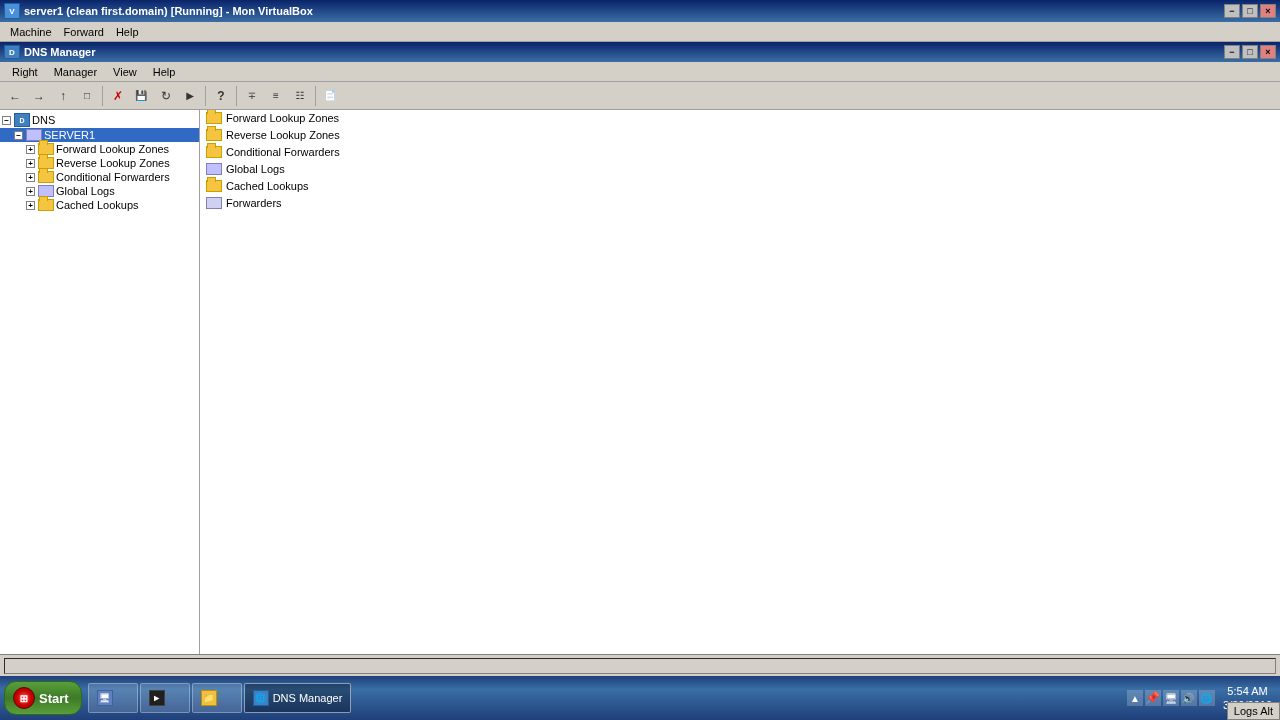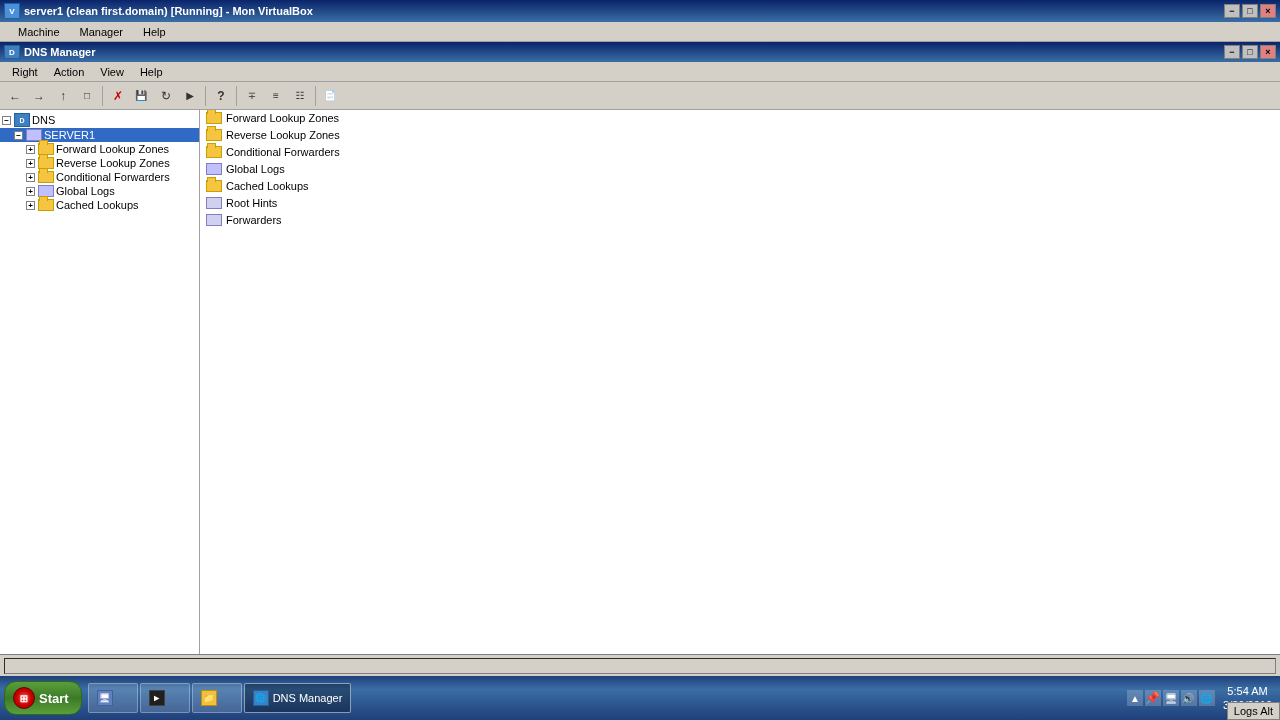--- a/index.html
+++ b/index.html
@@ -25,21 +25,21 @@
     
     #vbox-menubar {
       height: 20px;
       background: #d4d0c8;
       display: flex;
       align-items: center;
       padding: 0 4px;
       border-bottom: 1px solid #a0a0a0;
       font-size: 11px;
     }
-    #vbox-menubar .menu-item { padding: 2px 6px; cursor: pointer; margin-left: 8px; }
+    #vbox-menubar .menu-item { padding: 2px 6px; cursor: pointer; }
 
     
     #dns-window {
       position: absolute;
       top: 22px;
       left: 0;
       right: 0;
       bottom: 44px;
       background: #d4d0c8;
     }
@@ -325,39 +325,39 @@
   <span>server1 (clean first.domain) [Running] - Mon VirtualBox</span>
   <div style="margin-left:auto;display:flex;gap:2px;">
     <div class="win-btn">−</div>
     <div class="win-btn">□</div>
     <div class="win-btn" style="background:#e08080;">×</div>
   </div>
 </div>
 
 <div id="vbox-menubar">
   <span class="menu-item">Machine</span>
-  <span class="menu-item">Manager</span>
+  <span class="menu-item">Forward</span>
   <span class="menu-item">Help</span>
 </div>
 
 <div id="dns-window" style="position:absolute;top:42px;left:0;right:0;bottom:44px;background:#d4d0c8;">
 
   <div id="dns-titlebar">
     <div style="width:16px;height:14px;background:#4080c0;border:1px solid #2060a0;display:flex;align-items:center;justify-content:center;font-size:8px;color:white;font-weight:bold;margin-right:4px;">D</div>
     <span>DNS Manager</span>
     <div style="margin-left:auto;display:flex;gap:2px;">
       <div class="win-btn">−</div>
       <div class="win-btn">□</div>
       <div class="win-btn" style="background:#e08080;">×</div>
     </div>
   </div>
 
   <div id="dns-menubar">
     <span class="menu-item">Right</span>
-    <span class="menu-item">Action</span>
+    <span class="menu-item">Manager</span>
     <span class="menu-item">View</span>
     <span class="menu-item">Help</span>
   </div>
 
   <div id="toolbar">
     <div class="tb-btn">←</div>
     <div class="tb-btn">→</div>
     <div class="tb-btn">↑</div>
     <div class="tb-btn" style="font-size:10px;">□</div>
     <div class="tb-separator"></div>
@@ -441,24 +441,20 @@
       <div class="list-item">
         <div class="list-log-icon"></div>
         <span>Global Logs</span>
       </div>
       <div class="list-item">
         <div class="list-folder-icon"></div>
         <span>Cached Lookups</span>
       </div>
       <div class="list-item">
         <div class="list-special-icon"></div>
-        <span>Root Hints</span>
-      </div>
-      <div class="list-item">
-        <div class="list-special-icon"></div>
         <span>Forwarders</span>
       </div>
 
     </div>
   </div>
 
   <div id="statusbar" style="position:absolute;bottom:0;left:0;right:0;">
     <div class="status-pane" style="flex:1;">
       <span></span>
     </div>

